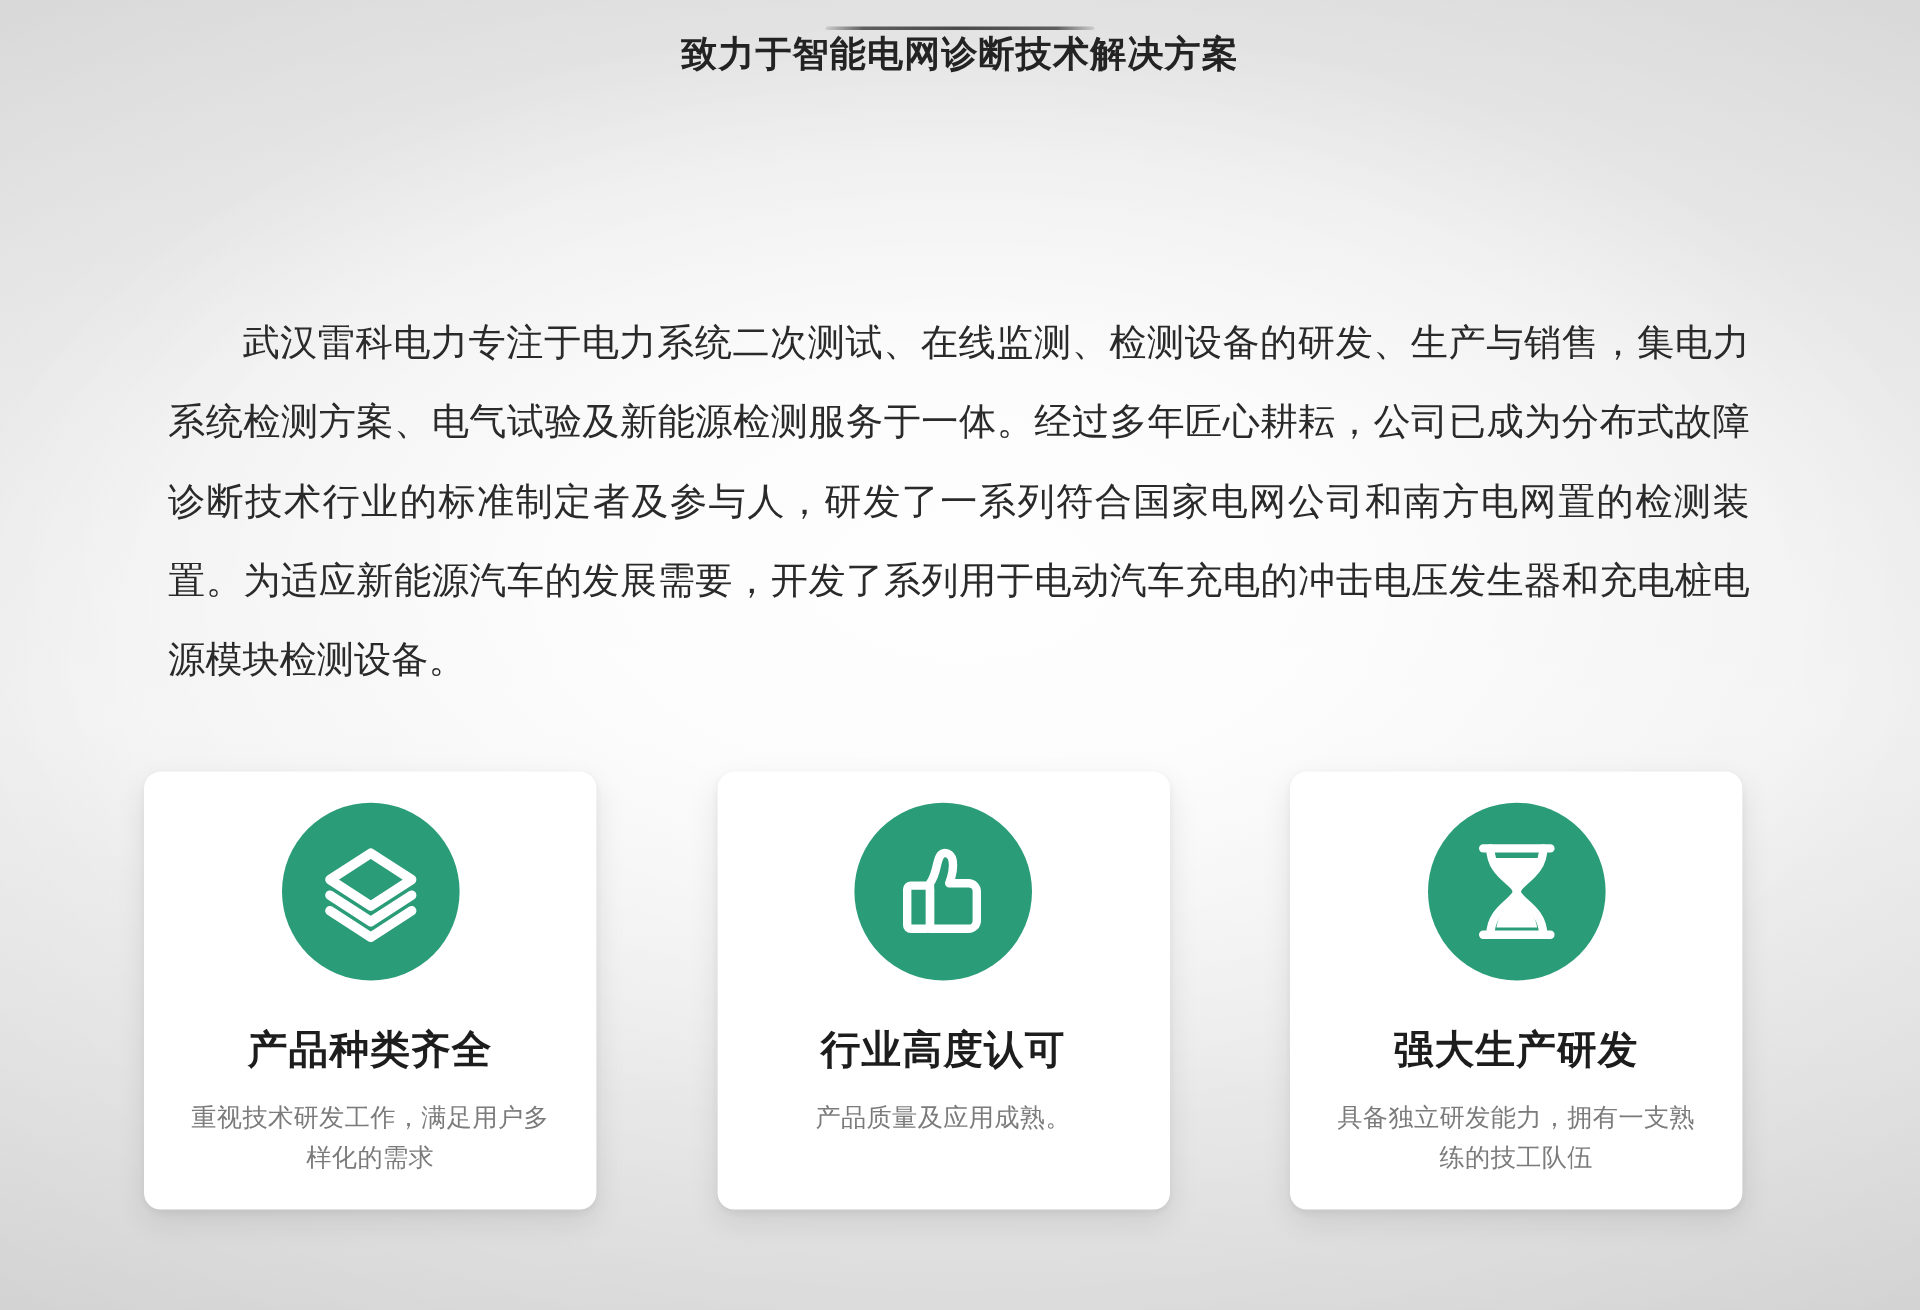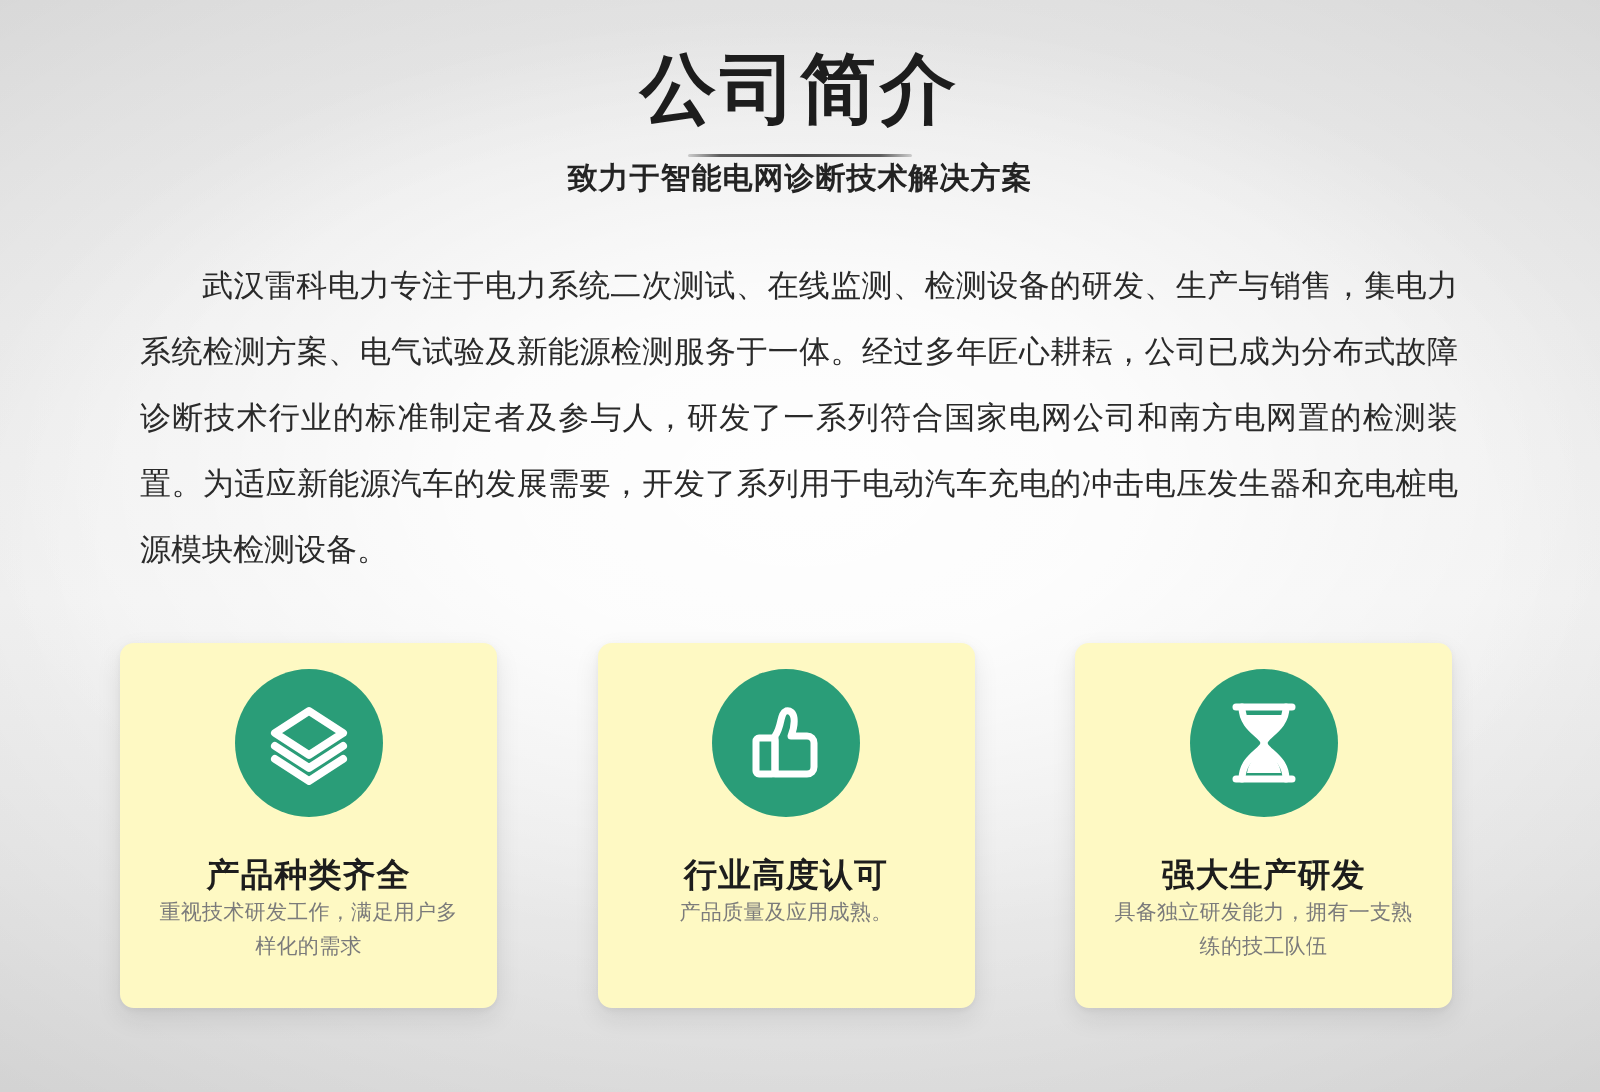--- a/index.html
+++ b/index.html
@@ -74,21 +74,21 @@
     position:absolute;
     top:643px;
     left:120px;
     width:1332px;
     display:flex;
     justify-content:space-between;
   }
   .card {
     width:377px;
     height:365px;
-    background:#fef9c3;
+    background:#ffffff;
     border-radius:14px;
     box-shadow:0 10px 26px rgba(0,0,0,0.09), 0 2px 6px rgba(0,0,0,0.05);
     display:flex;
     flex-direction:column;
     align-items:center;
     padding-top:26px;
   }
   .icon-circle {
     width:148px; height:148px;
     border-radius:50%;
@@ -102,39 +102,39 @@
   .card-title {
     margin-top:38px;
     font-size:33px;
     line-height:40px;
     font-weight:700;
     letter-spacing:1px;
     color:#1d1d1d;
     text-align:center;
   }
   .card-desc {
+    margin-top:20px;
     font-size:21px;
     line-height:34px;
     color:#7b7b7b;
     text-align:center;
     width:310px;
     letter-spacing:0.3px;
   }
 </style>
 </head>
 <body>
 
 <div class="page">
 
   <div class="bg-base"></div>
   <div class="bg-glow"></div>
   <div class="bg-vignette"></div>
 
   <div class="header">
-    <div class="title">公司简介</div>
     <div class="divider-wrap">
       <div class="divider"></div>
     </div>
     <div class="subtitle">致力于智能电网诊断技术解决方案</div>
   </div>
 
   <div class="intro">武汉雷科电力专注于电力系统二次测试、在线监测、检测设备的研发、生产与销售，集电力系统检测方案、电气试验及新能源检测服务于一体。经过多年匠心耕耘，公司已成为分布式故障诊断技术行业的标准制定者及参与人，研发了一系列符合国家电网公司和南方电网置的检测装置。为适应新能源汽车的发展需要，开发了系列用于电动汽车充电的冲击电压发生器和充电桩电源模块检测设备。</div>
 
   <div class="cards">
 

